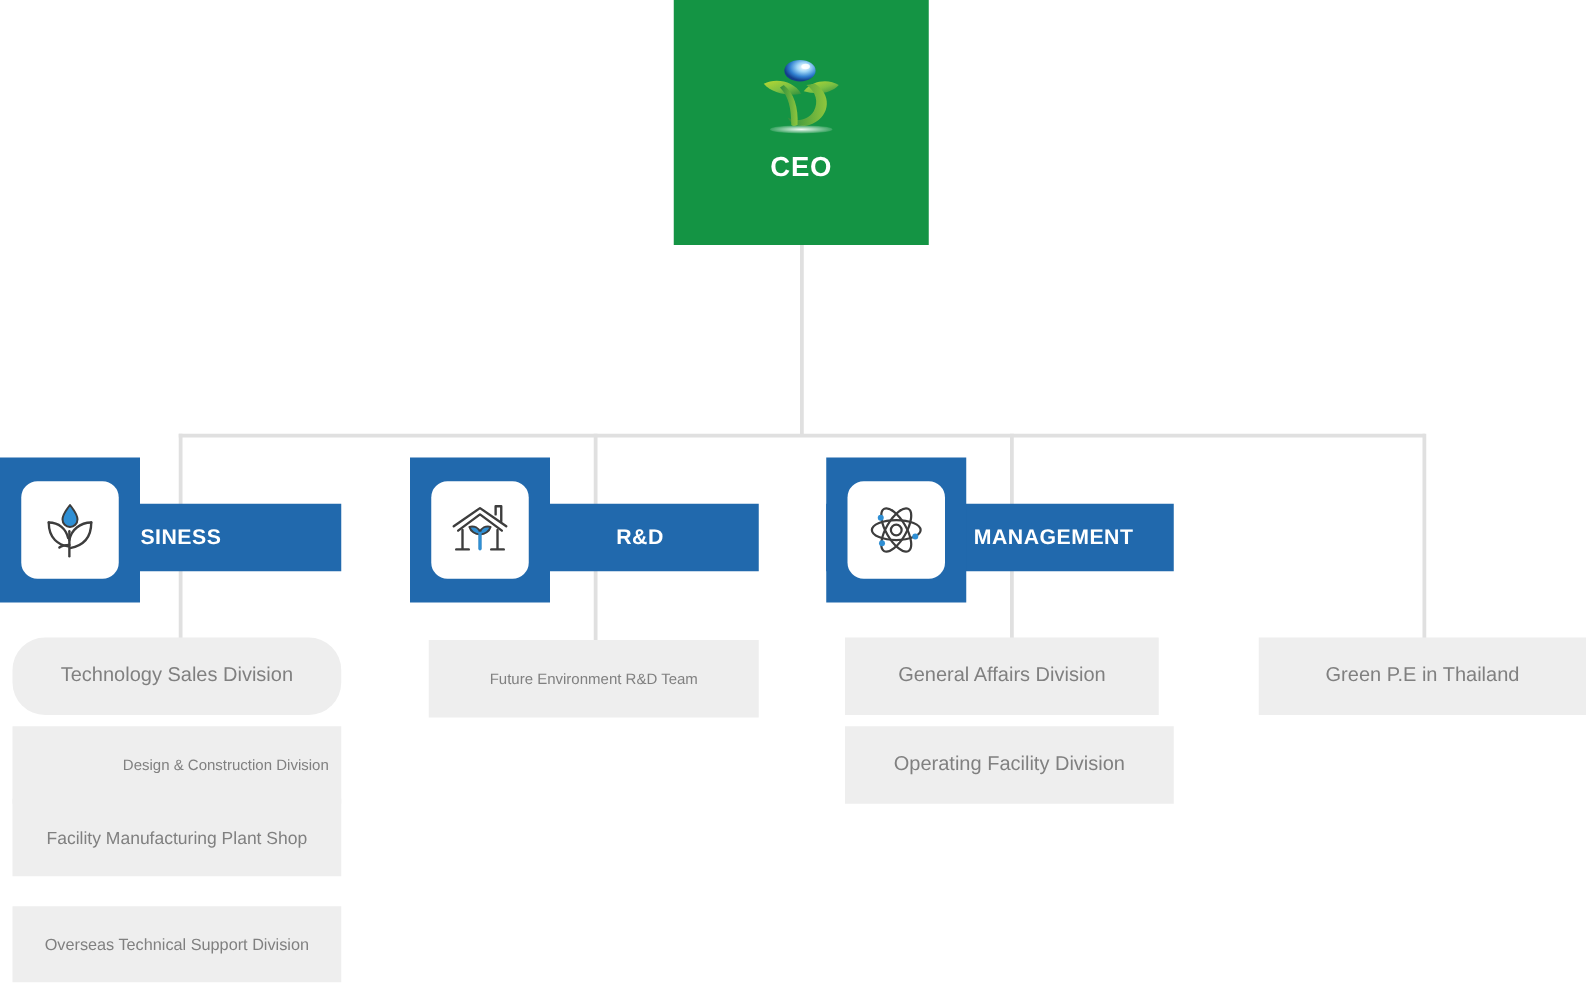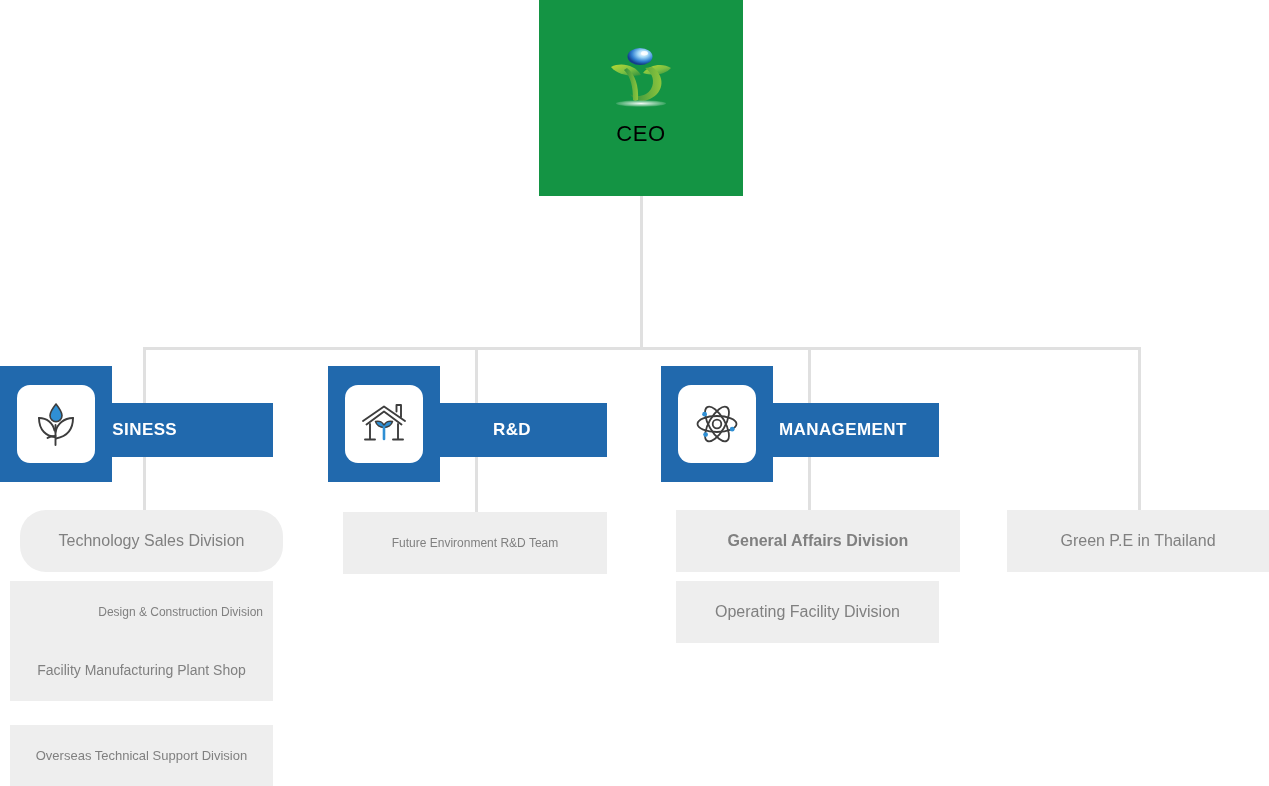--- a/index.html
+++ b/index.html
@@ -42,23 +42,23 @@
     align-items: center;
     justify-content: center;
   }
   .ceo-logo {
     width: 72px;
     height: 68px;
     margin-bottom: 8px;
     display: block;
   }
   .ceo-label {
-    color: #000000;
+    color: #ffffff;
     font-size: 22px;
-    font-weight: normal;
+    font-weight: bold;
     letter-spacing: 0.6px;
   }
 
   
   .division {
     position: absolute;
     z-index: 3;
     height: 54px;
   }
   .division-bar {
@@ -187,21 +187,21 @@
             <path d="M43 20 C34 20 27 26 25.5 34"></path>
             <path d="M25.5 27 L25.5 47"></path>
             <path d="M25.5 38 C22 38 19.5 38.5 17.5 40"></path>
           </g>
           <path d="M26 6 C29.6 10.6 32 14.1 32 17.4 C32 21 29.3 23.6 26 23.6 C22.7 23.6 20 21 20 17.4 C20 14.1 22.4 10.6 26 6 Z" fill="#2f8fd4" stroke="#3d3d3d" stroke-width="1.6" stroke-linejoin="round"></path>
         </svg>
       </div>
     </div>
   </div>
 
-  <div class="subbox" style="left:20px; top:510px; width:263px;border-radius:26px;">
+  <div class="subbox" style="left:10px; top:510px; width:263px;border-radius:26px;">
     <span class="subbox-label">Technology Sales Division</span>
   </div>
   <div class="subbox" style="left:10px; top:581px; width:263px;justify-content:flex-end;">
     <span class="subbox-label sz-sm">Design &amp; Construction Division</span>
   </div>
   <div class="subbox" style="left:10px; top:639px; width:263px;">
     <span class="subbox-label sz-xs">Facility Manufacturing Plant Shop</span>
   </div>
   <div class="subbox" style="left:10px; top:725px; width:263px;">
     <span class="subbox-label" style="font-size:13px;">Overseas Technical Support Division</span>
@@ -250,21 +250,21 @@
             <circle cx="26" cy="26" r="4.3"></circle>
           </g>
           <circle cx="13.6" cy="16.2" r="2.4" fill="#2f8fd4"></circle>
           <circle cx="41.2" cy="31.2" r="2.4" fill="#2f8fd4"></circle>
           <circle cx="14.6" cy="36.6" r="2.4" fill="#2f8fd4"></circle>
         </svg>
       </div>
     </div>
   </div>
 
-  <div class="subbox" style="left:676px; top:510px; width:284px;font-weight:bold;">
+  <div class="subbox" style="left:676px; top:510px; width:251px;">
     <span class="subbox-label">General Affairs Division</span>
   </div>
   <div class="subbox" style="left:676px; top:581px; width:263px;">
     <span class="subbox-label">Operating Facility Division</span>
   </div>
 
   <div class="subbox" style="left:1007px; top:510px; width:262px;">
     <span class="subbox-label">Green P.E in Thailand</span>
   </div>
 

